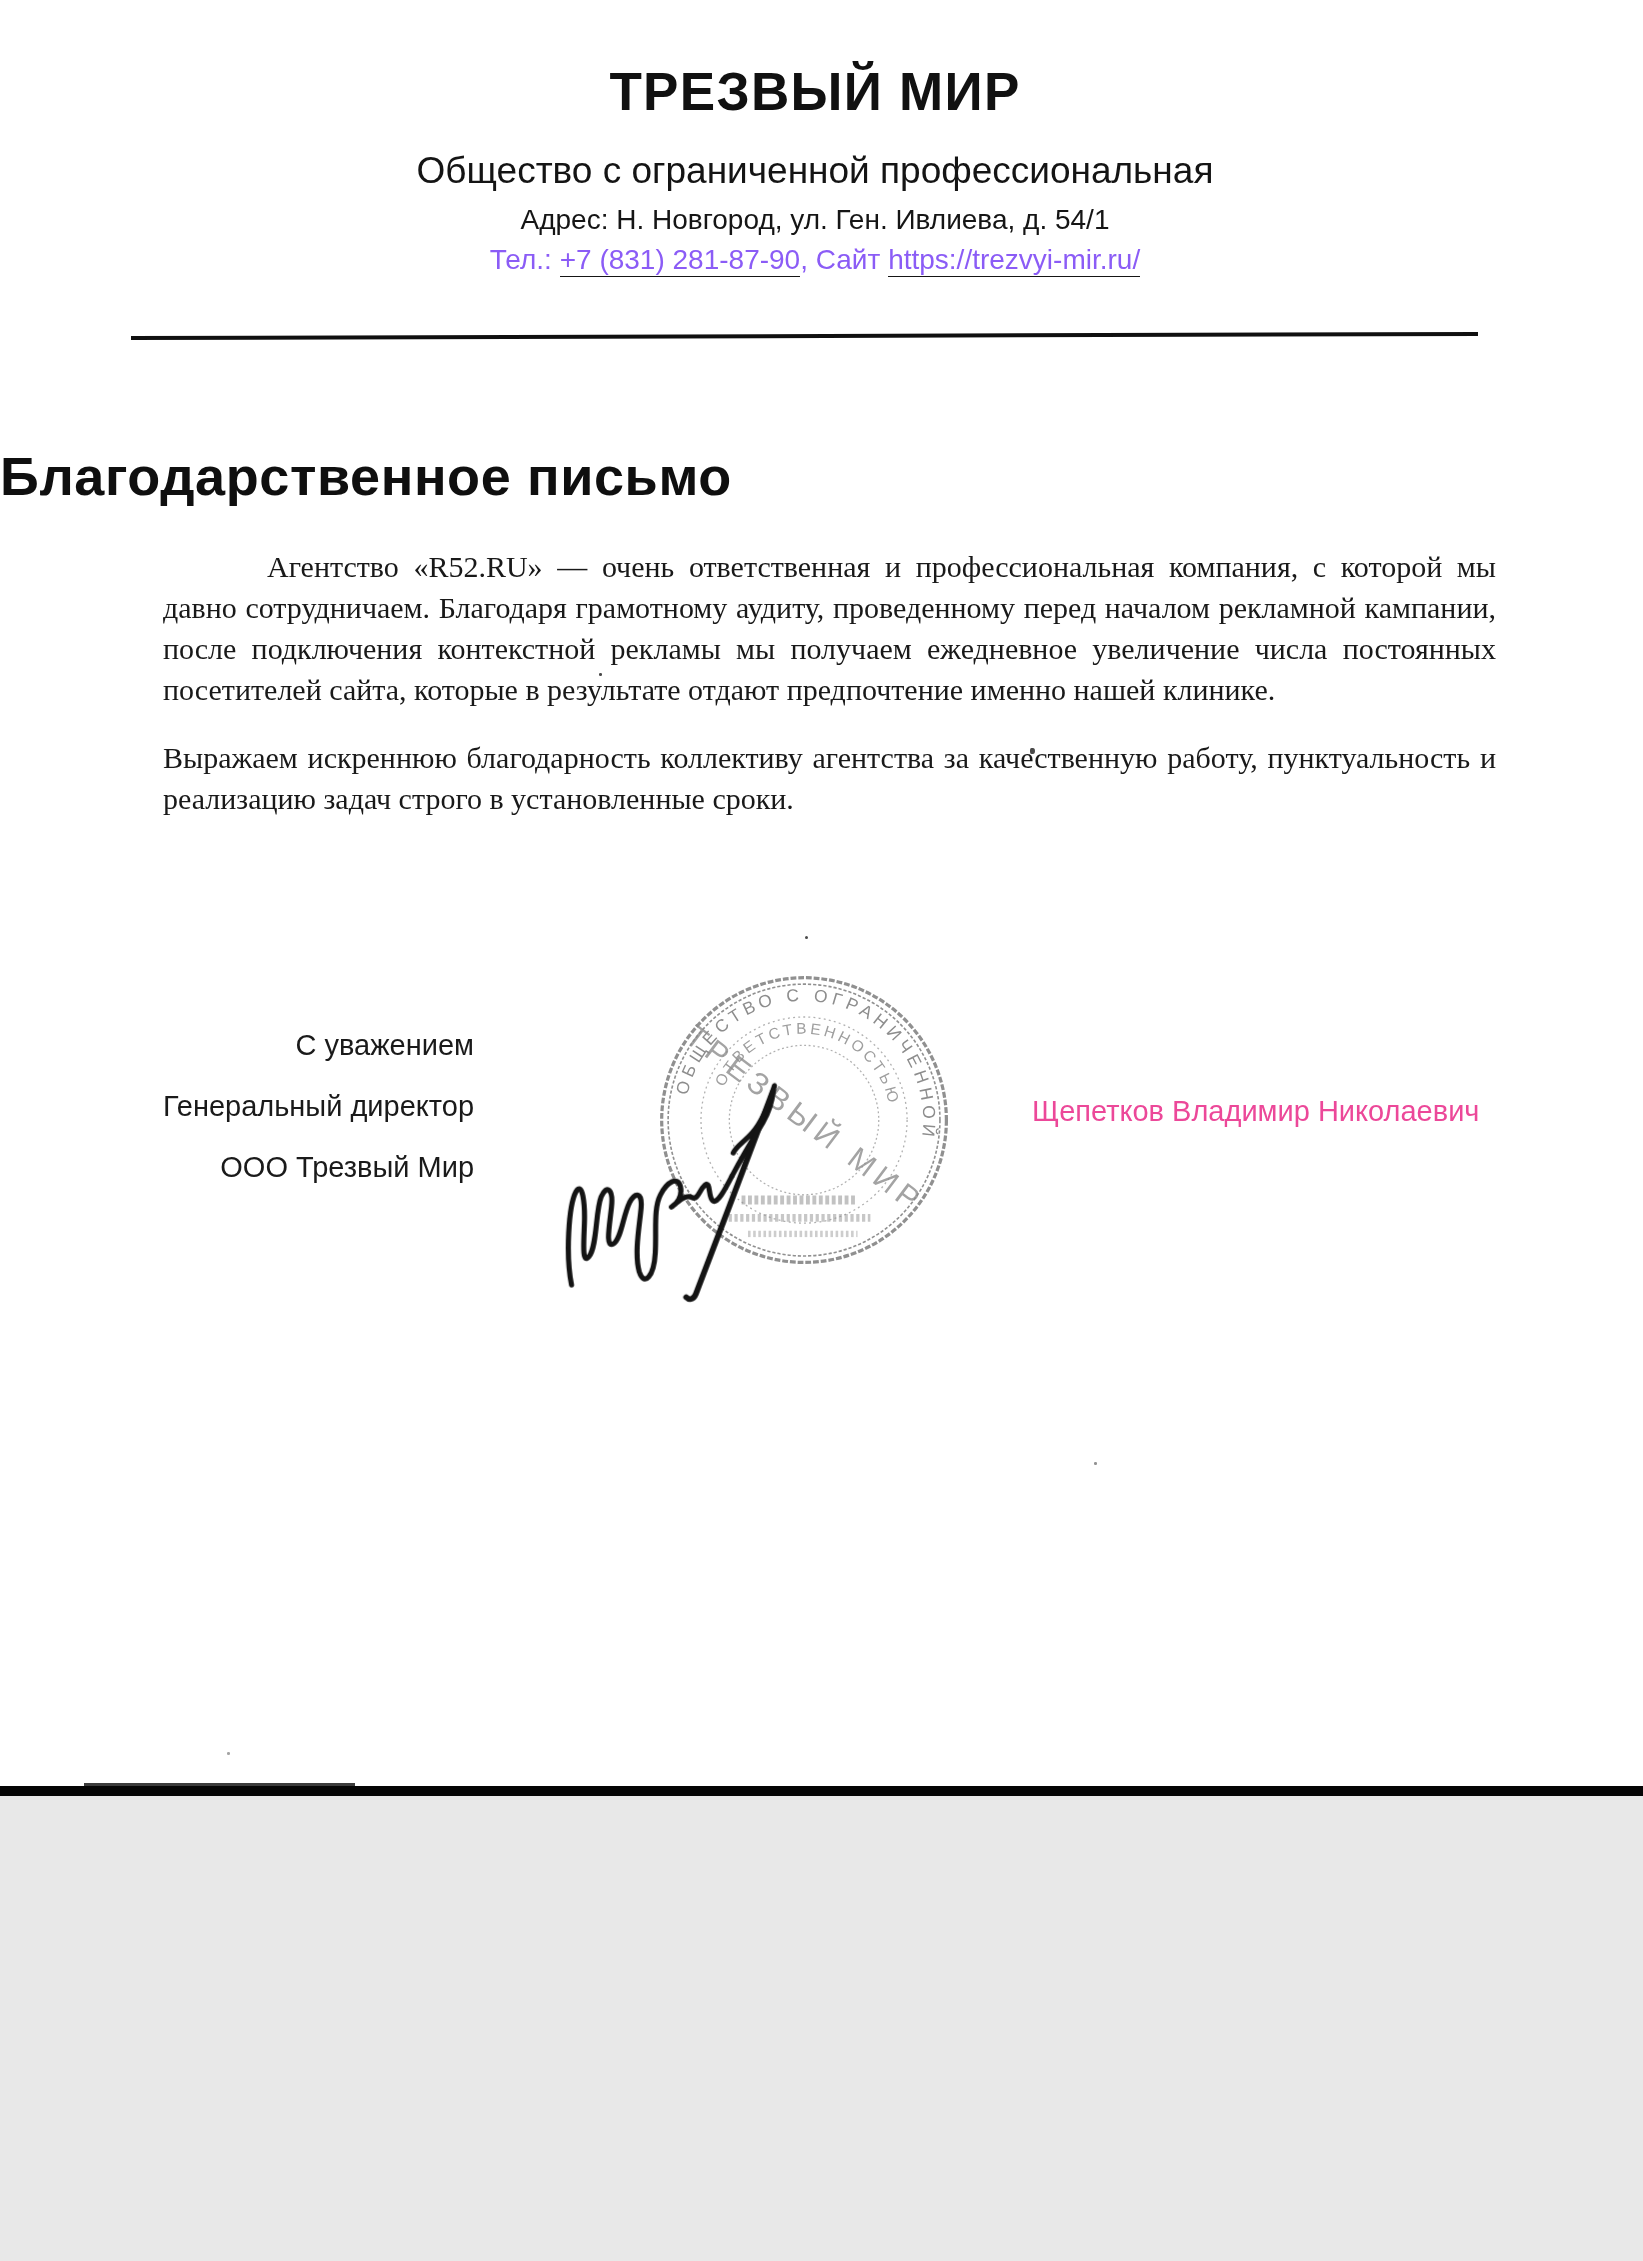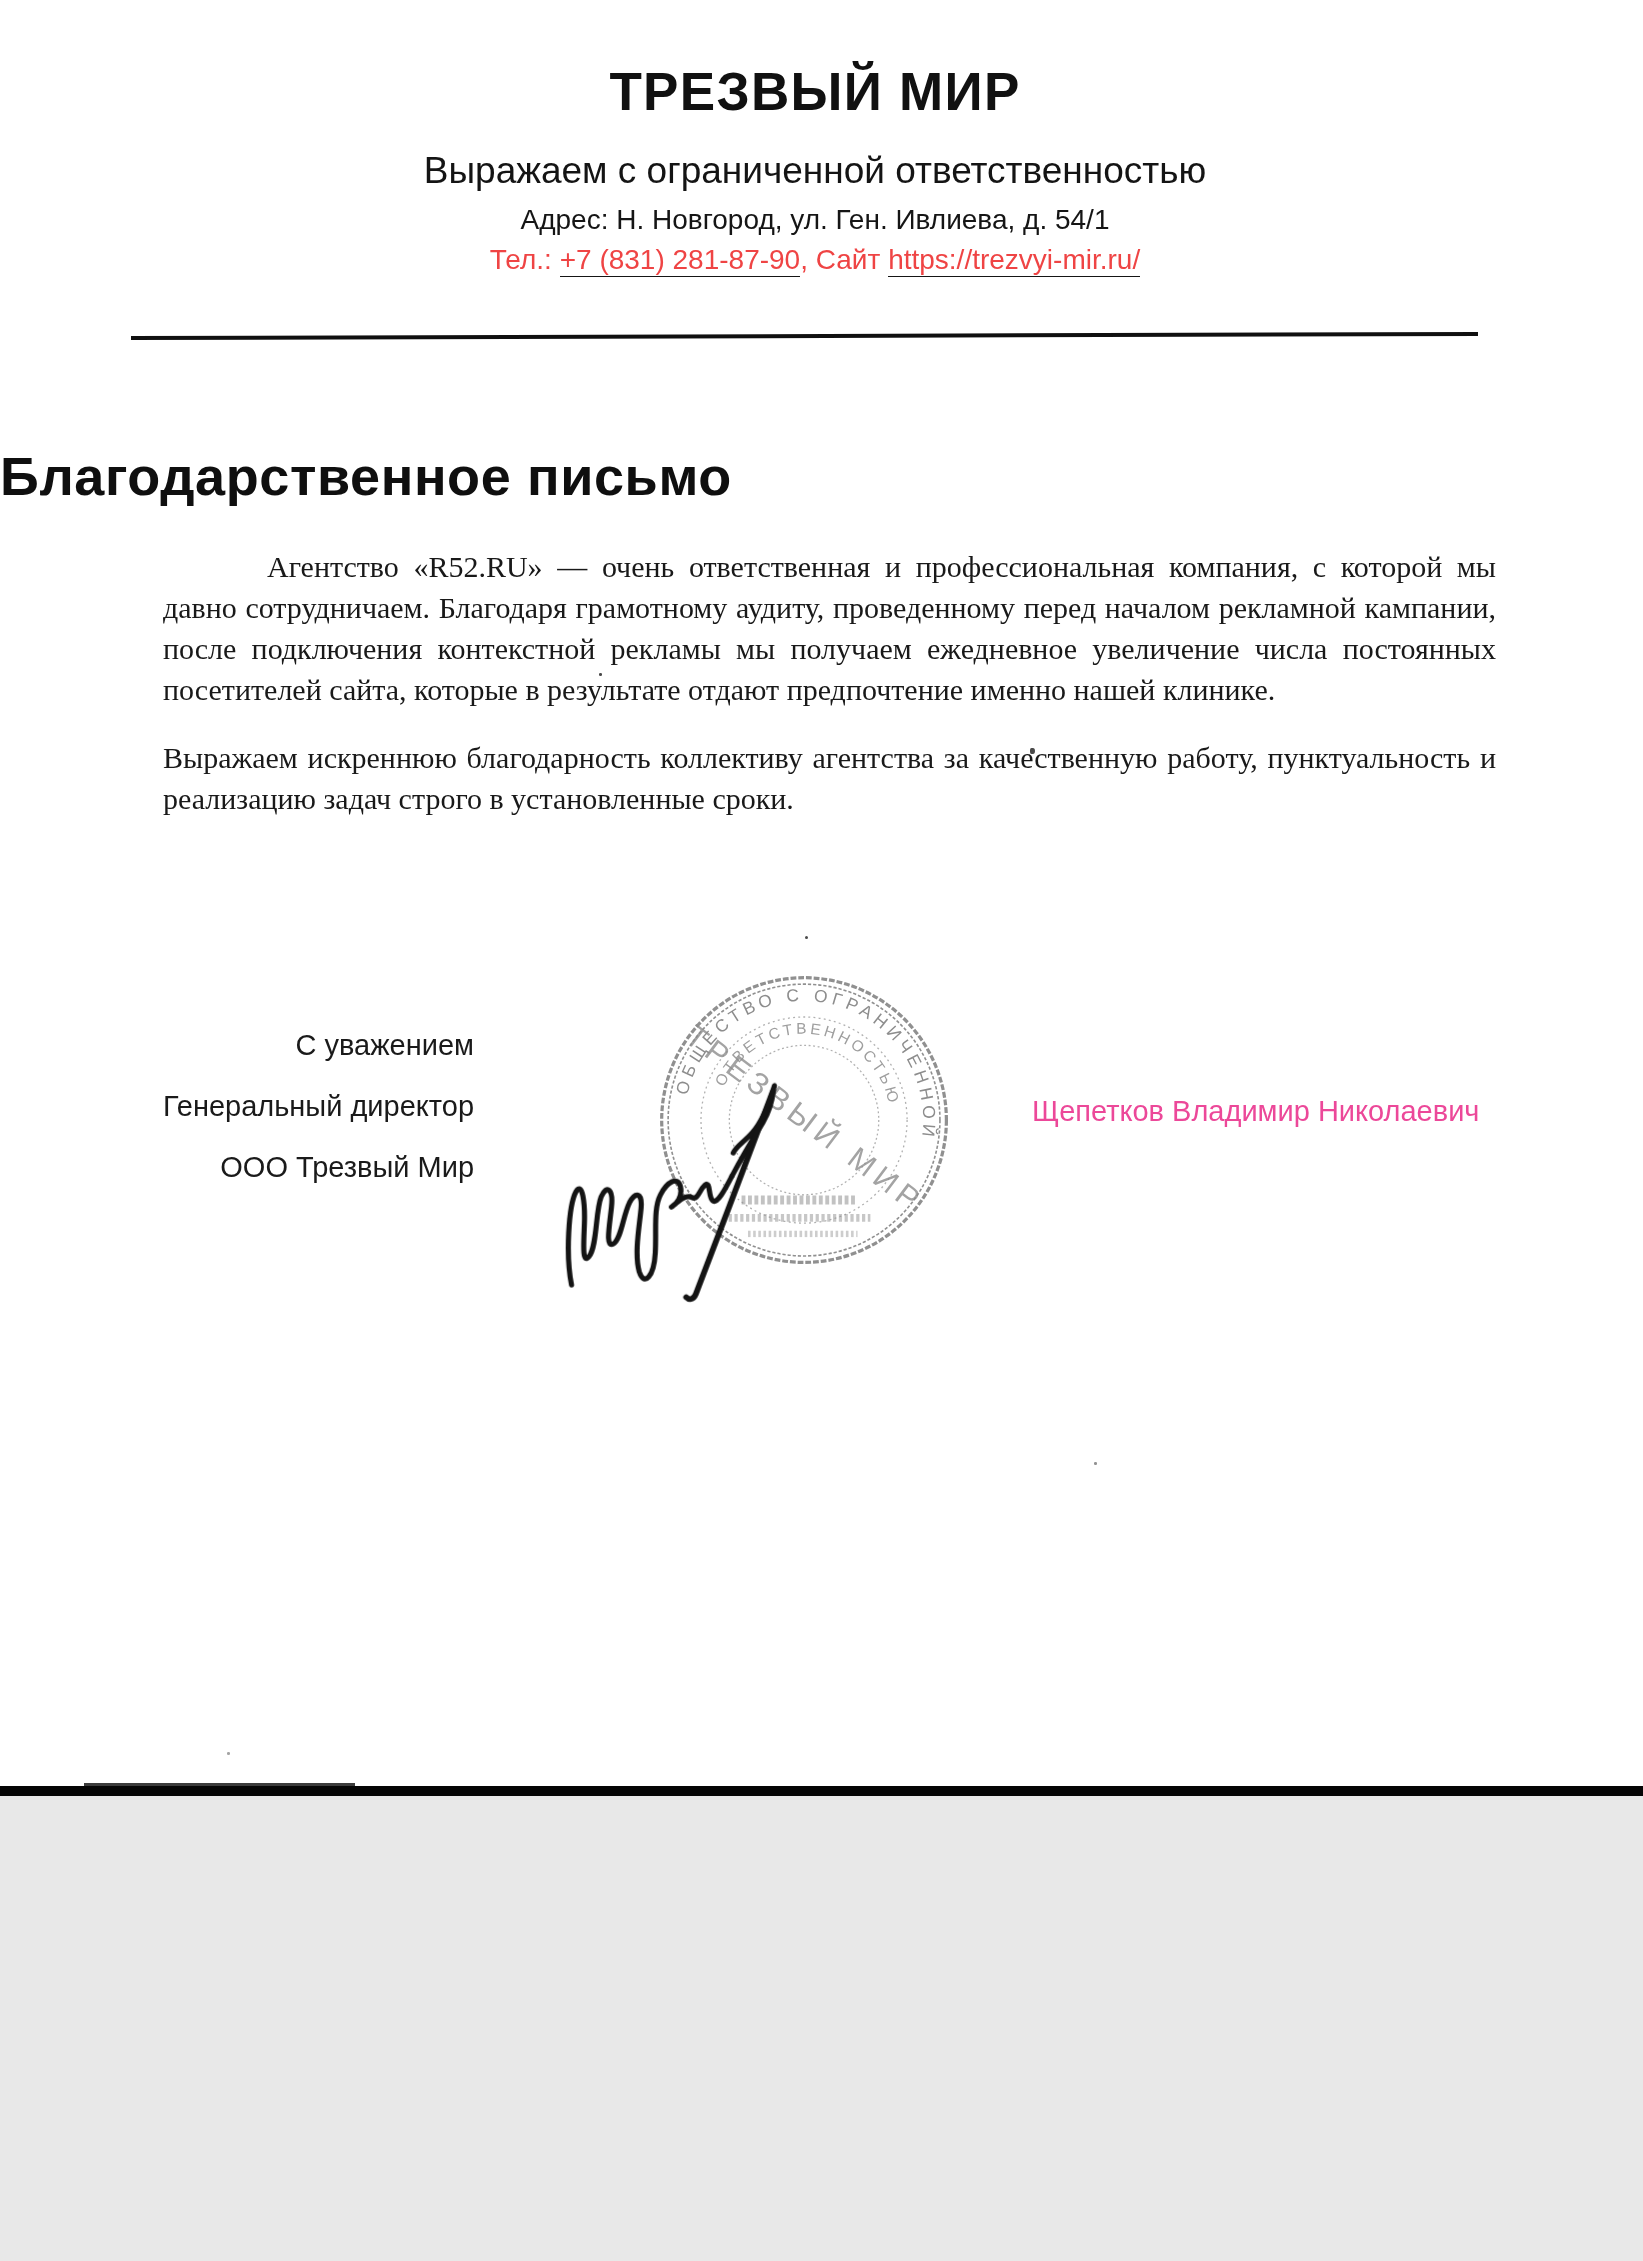--- a/index.html
+++ b/index.html
@@ -13,21 +13,21 @@
     -webkit-font-smoothing:antialiased;
   }
   .sans{font-family:"Liberation Sans","DejaVu Sans",sans-serif;}
   .serif{font-family:"Liberation Serif","DejaVu Serif",serif;}
 
   
   .hdr-line{position:absolute;left:0;right:13px;text-align:center;}
   .company-name{top:61px;font-size:53px;font-weight:700;letter-spacing:1.3px;color:#111;}
   .company-type{top:150px;font-size:37px;color:#141414;}
   .company-address{top:204px;font-size:28px;color:#151515;}
-  .company-contacts{top:244px;font-size:28px;color:#ef4444;}
+  .company-contacts{top:244px;font-size:28px;color:#8b5cf6;}
   .u{border-bottom:1.9px solid #151515;padding-bottom:0.6px;}
 
   .rule{
     position:absolute;top:334px;left:131px;width:1347px;height:3.9px;
     background:#101010;transform:rotate(-0.18deg);
   }
 
   
   .doc-title{
     position:absolute;top:445px;left:0;right:13px;
@@ -57,21 +57,21 @@
     content:"";position:absolute;left:84px;top:-3.2px;width:271px;height:3.2px;background:#3c3c3c;
   }
   .speck{position:absolute;background:#4a4a4a;border-radius:50%;}
 </style>
 </head>
 <body>
 
 <div class="page">
 
   <div class="hdr-line company-name sans">ТРЕЗВЫЙ МИР</div>
-  <div class="hdr-line company-type sans">Выражаем с ограниченной ответственностью</div>
+  <div class="hdr-line company-type sans">Общество с ограниченной профессиональная</div>
   <div class="hdr-line company-address sans">Адрес: Н. Новгород, ул. Ген. Ивлиева, д. 54/1</div>
   <div class="hdr-line company-contacts sans">
     <span>Тел.: </span><span class="u">+7 (831) 281-87-90</span><span>, Сайт </span><span class="u">https://trezvyi-mir.ru/</span>
   </div>
 
   <div class="rule"></div>
 
   <div class="doc-title sans">Благодарственное письмо</div>
 
   <div class="body-text serif">

